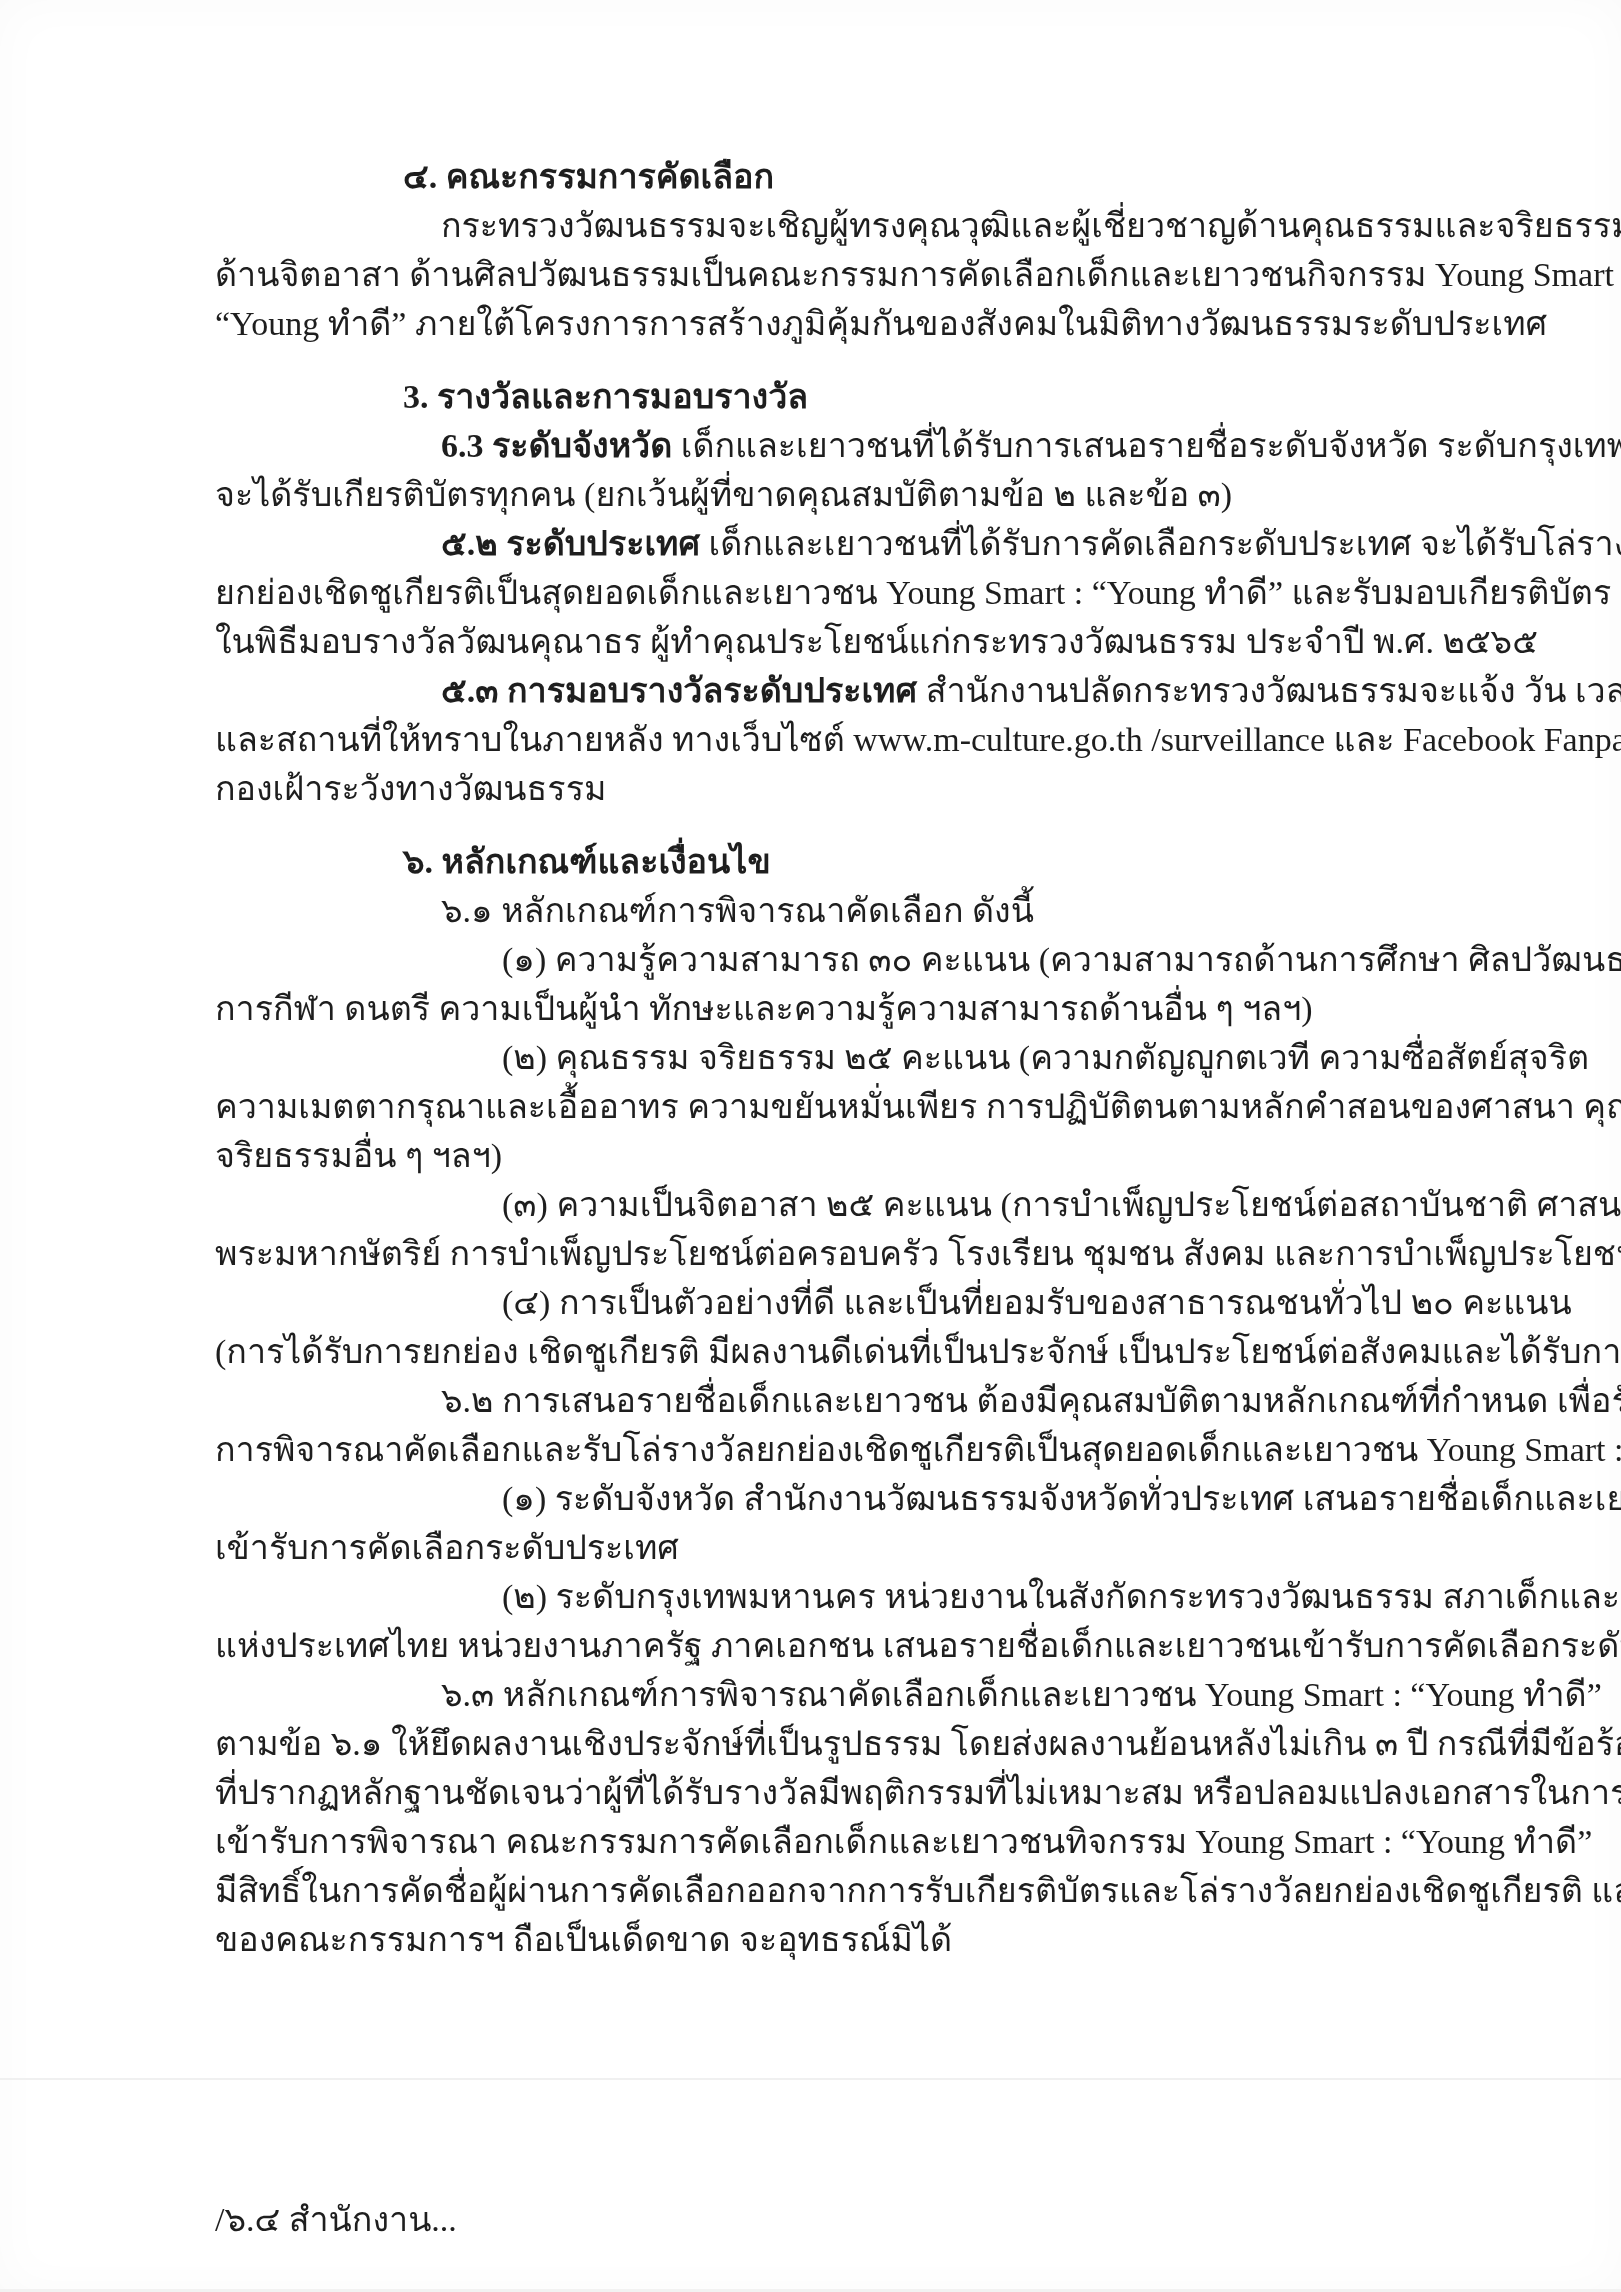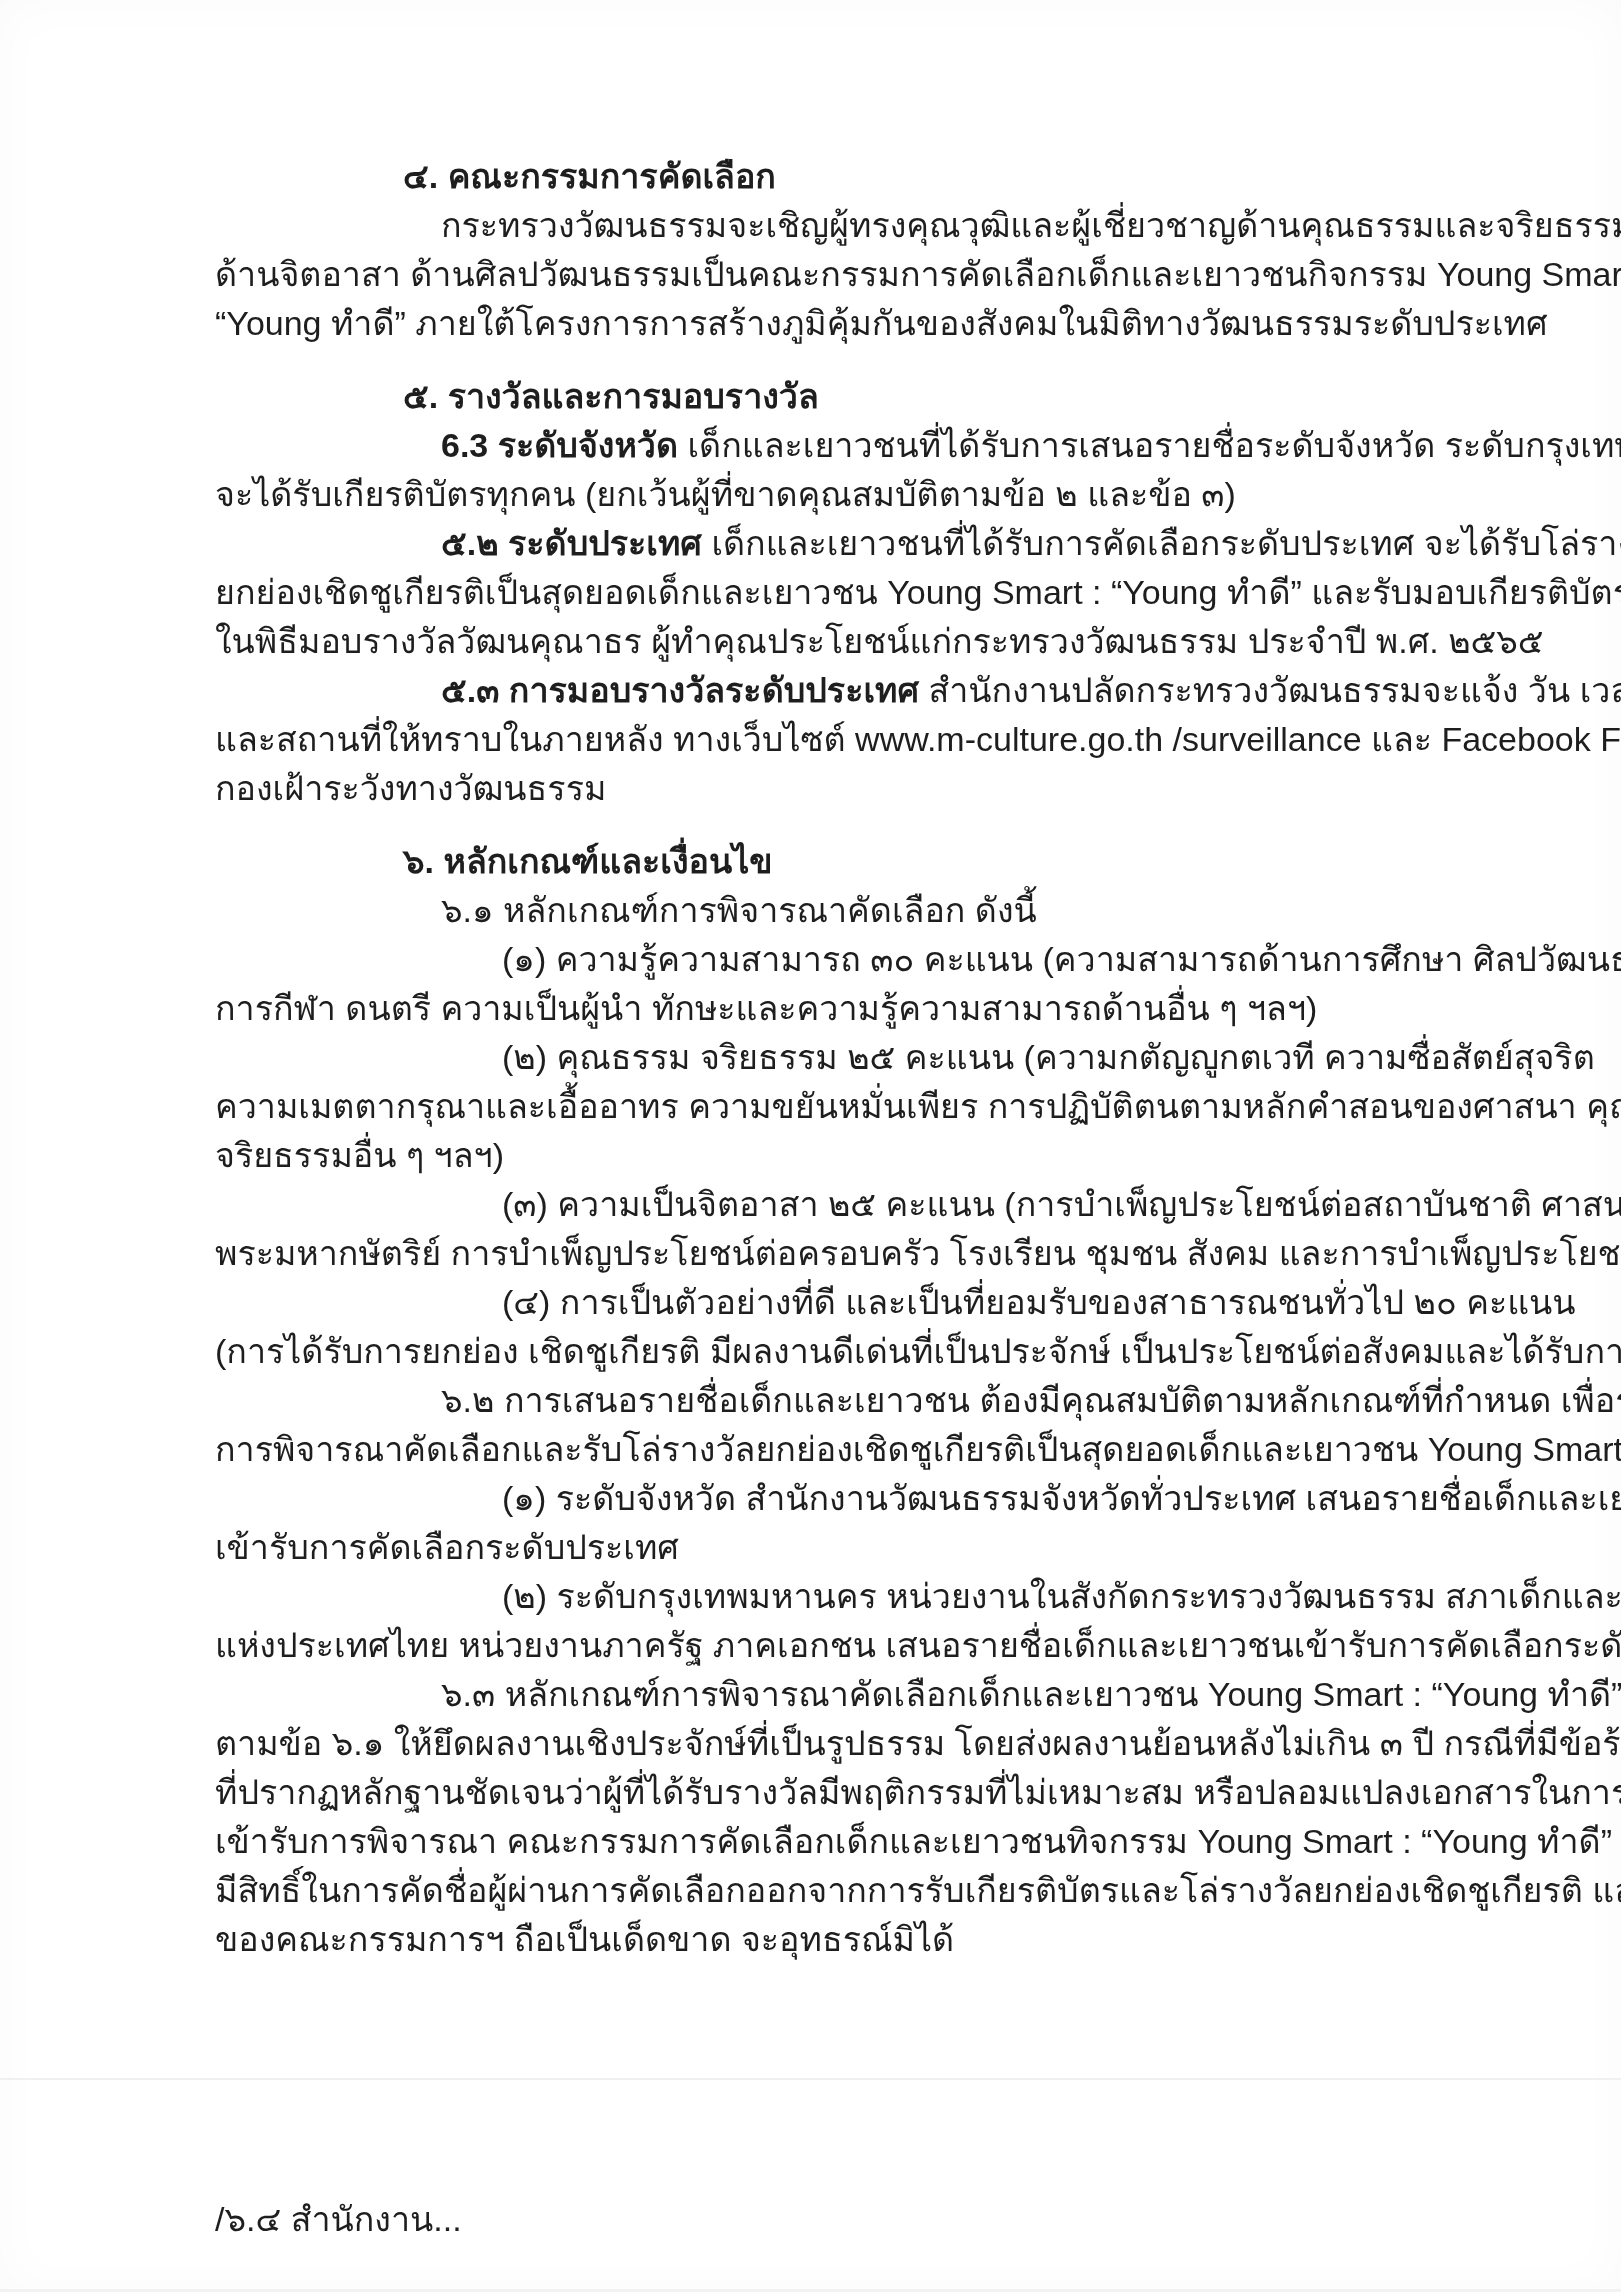--- a/index.html
+++ b/index.html
@@ -8,21 +8,21 @@
     padding: 0;
     background: #e9e9e9;
   }
   .page {
     position: relative;
     width: 1621px;
     height: 2293px;
     margin: 0 auto;
     background: #ffffff;
     color: #1e1e1e;
-    font-family: Liberation Sans, sans-serif;
+    font-family: Liberation Serif, serif;
     overflow: hidden;
     box-shadow: inset 0 0 54px rgba(0,0,0,0.025);
   }
   
   .scan-line {
     position: absolute;
     left: 0;
     top: 2078px;
     width: 100%;
     height: 1.8px;
@@ -65,21 +65,21 @@
 </head>
 <body>
 
 <div class="page">
   <div class="doc">
 
   <div class="line heading"><b>๔. คณะกรรมการคัดเลือก</b></div>
       <div class="line level1"><span>กระทรวงวัฒนธรรมจะเชิญผู้ทรงคุณวุฒิและผู้เชี่ยวชาญด้านคุณธรรมและจริยธรรม</span></div>
       <div class="line flush"><span>ด้านจิตอาสา ด้านศิลปวัฒนธรรมเป็นคณะกรรมการคัดเลือกเด็กและเยาวชนกิจกรรม Young Smart :</span></div>
       <div class="line flush"><span>“Young ทำดี” ภายใต้โครงการการสร้างภูมิคุ้มกันของสังคมในมิติทางวัฒนธรรมระดับประเทศ</span></div>
-      <div class="line heading gap"><b>๕. รางวัลและการมอบรางวัล</b></div>
+      <div class="line heading gap"><b>3. รางวัลและการมอบรางวัล</b></div>
       <div class="line level1"><b>6.3 ระดับจังหวัด</b><span> เด็กและเยาวชนที่ได้รับการเสนอรายชื่อระดับจังหวัด ระดับกรุงเทพมหานคร</span></div>
       <div class="line flush"><span>จะได้รับเกียรติบัตรทุกคน (ยกเว้นผู้ที่ขาดคุณสมบัติตามข้อ ๒ และข้อ ๓)</span></div>
       <div class="line level1"><b>๕.๒ ระดับประเทศ</b><span> เด็กและเยาวชนที่ได้รับการคัดเลือกระดับประเทศ จะได้รับโล่รางวัล</span></div>
       <div class="line flush"><span>ยกย่องเชิดชูเกียรติเป็นสุดยอดเด็กและเยาวชน Young Smart : “Young ทำดี” และรับมอบเกียรติบัตร</span></div>
       <div class="line flush"><span>ในพิธีมอบรางวัลวัฒนคุณาธร ผู้ทำคุณประโยชน์แก่กระทรวงวัฒนธรรม ประจำปี พ.ศ. ๒๕๖๕</span></div>
       <div class="line level1"><b>๕.๓ การมอบรางวัลระดับประเทศ</b><span> สำนักงานปลัดกระทรวงวัฒนธรรมจะแจ้ง วัน เวลา</span></div>
       <div class="line flush"><span>และสถานที่ให้ทราบในภายหลัง ทางเว็บไซต์ www.m-culture.go.th /surveillance และ Facebook Fanpage</span></div>
       <div class="line flush"><span>กองเฝ้าระวังทางวัฒนธรรม</span></div>
       <div class="line heading gap"><b>๖. หลักเกณฑ์และเงื่อนไข</b></div>
       <div class="line level1"><span>๖.๑ หลักเกณฑ์การพิจารณาคัดเลือก ดังนี้</span></div>

